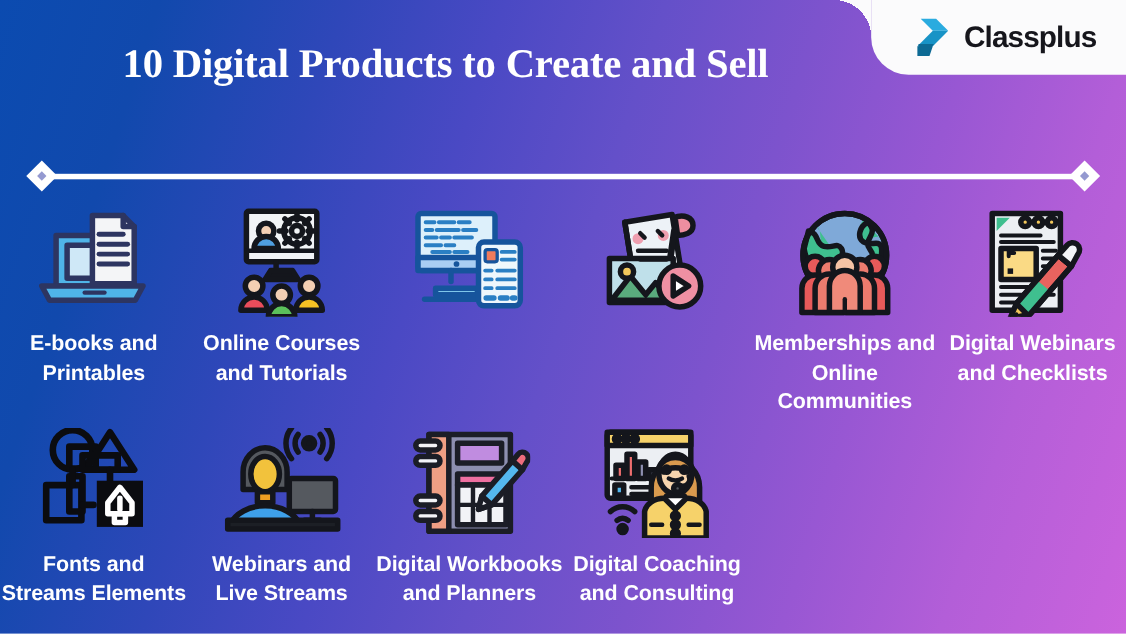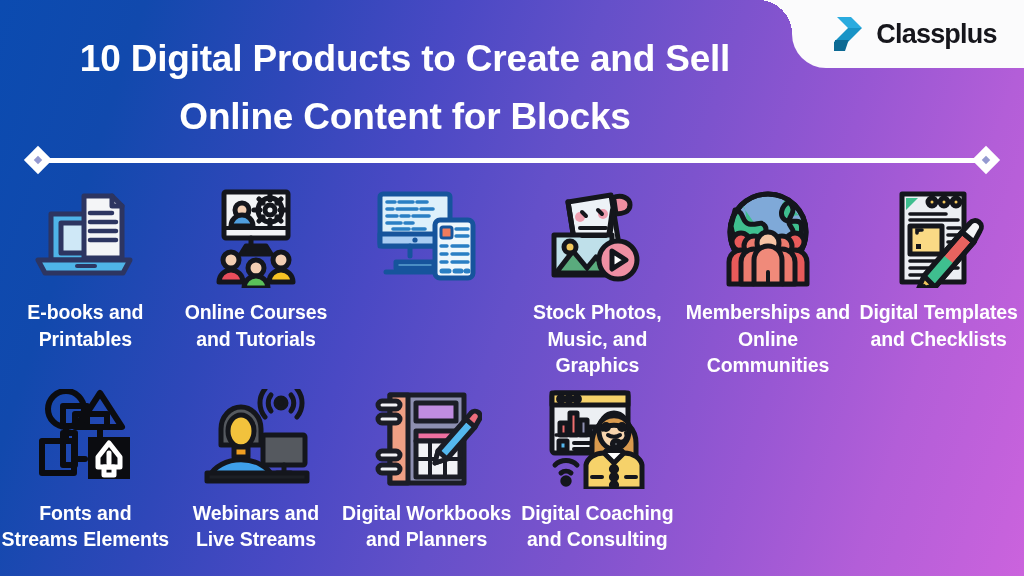--- a/index.html
+++ b/index.html
@@ -56,20 +56,21 @@
   }
 
   
   #title-block {
     position: absolute;
     top: 30px;
     left: 0;
     width: 810px;
     text-align: center;
     z-index: 2;
+    font-family: Liberation Serif, serif;
   }
   .title-line {
     color: #ffffff;
     font-size: 37px;
     font-weight: bold;
     line-height: 1.56;
     letter-spacing: -0.2px;
     white-space: nowrap;
   }
 
@@ -151,21 +152,20 @@
       <path d="M1 26 L15 26 L12 35 L1 35 Z" fill="#0d6a94"></path>
       <path d="M15 12 L29 12 L20 21 L8 21 Z" fill="#1b8fc0" opacity="0.0"></path>
       <path d="M2 24 L16 24 L9 34 L2 34 Z" fill="#0d6a94"></path>
     </svg>
   </span>
   <span class="logo-text">Classplus</span>
 </div>
 
 <div id="title-block">
   <div class="title-line">10 Digital Products to Create and Sell</div>
-  <div class="title-line">Online Content for Blocks</div>
 </div>
 
 <div id="divider">
   <span class="divider-diamond"></span>
   <span class="divider-bar"></span>
   <span class="divider-diamond"></span>
 </div>
 
 <div id="grid">
 
@@ -270,22 +270,20 @@
         <g fill="#ef90a3" opacity="0.85">
           <circle cx="38" cy="29" r="5"></circle>
             <circle cx="61" cy="26" r="5"></circle>
         </g>
         <g stroke="#14161c" stroke-width="4" stroke-linecap="round">
           <path d="M40 24 l4 4 M56 22 l4 4"></path>
           <path d="M38 40 h26 M40 48 h24"></path>
         </g>
       </svg>
     </div>
-    <div class="cell-label">Stock Photos,
-Music, and Graphics</div>
   </div>
 
   <div class="cell">
     <div class="icon-wrap">
       <svg viewBox="0 0 110 100" width="110" height="100">
         <g stroke="#14161c" stroke-width="5" stroke-linejoin="round" stroke-linecap="round">
           <circle cx="55" cy="44" r="38" fill="#7fa9d8"></circle>
           <path d="M28 16 c8 6 2 14 8 18 c6 4 14 -2 16 4 c2 6 -6 8 -4 14 c2 6 10 4 12 10
                    M72 12 c-6 6 -4 14 2 16 c6 2 12 -4 14 2" fill="#3fbf8f" stroke="none"></path>
           <path d="M22 22 c10 2 6 12 14 14 c8 2 12 -4 16 2 c4 6 -4 10 -2 16 c2 6 10 6 10 12 l-16 4
@@ -332,21 +330,21 @@
         <g stroke="#14161c" stroke-width="5" stroke-linejoin="round" stroke-linecap="round">
           <path d="M40 88 l38 -44 l12 10 l-38 44 l-16 4 z" fill="#e8635f"></path>
           <path d="M58 66 l12 10 l-22 26 l-12 -10 z" fill="#3fbf8f" stroke="none"></path>
           <path d="M40 88 l38 -44 l12 10 l-38 44 l-16 4 z" fill="none"></path>
           <path d="M78 44 l8 -9 a6 6 0 0 1 10 8 l-6 11 z" fill="#f3f4f7"></path>
           <path d="M40 88 l-6 14 l16 -4 z" fill="#f2c75b"></path>
           <path d="M34 102 l6 -4" stroke-width="4"></path>
         </g>
       </svg>
     </div>
-    <div class="cell-label">Digital Templates
+    <div class="cell-label">Digital Webinars
 and Checklists</div>
   </div>
 
   <div class="cell">
     <div class="icon-wrap">
       <svg viewBox="0 0 110 100" width="110" height="100">
         <g stroke="#0b0c10" stroke-width="6" fill="none" stroke-linejoin="round" stroke-linecap="round">
           <circle cx="36" cy="20" r="18"></circle>
           <rect x="33" y="17" width="24" height="20"></rect>
           <path d="M70 4 L92 38 L48 38 Z"></path>

